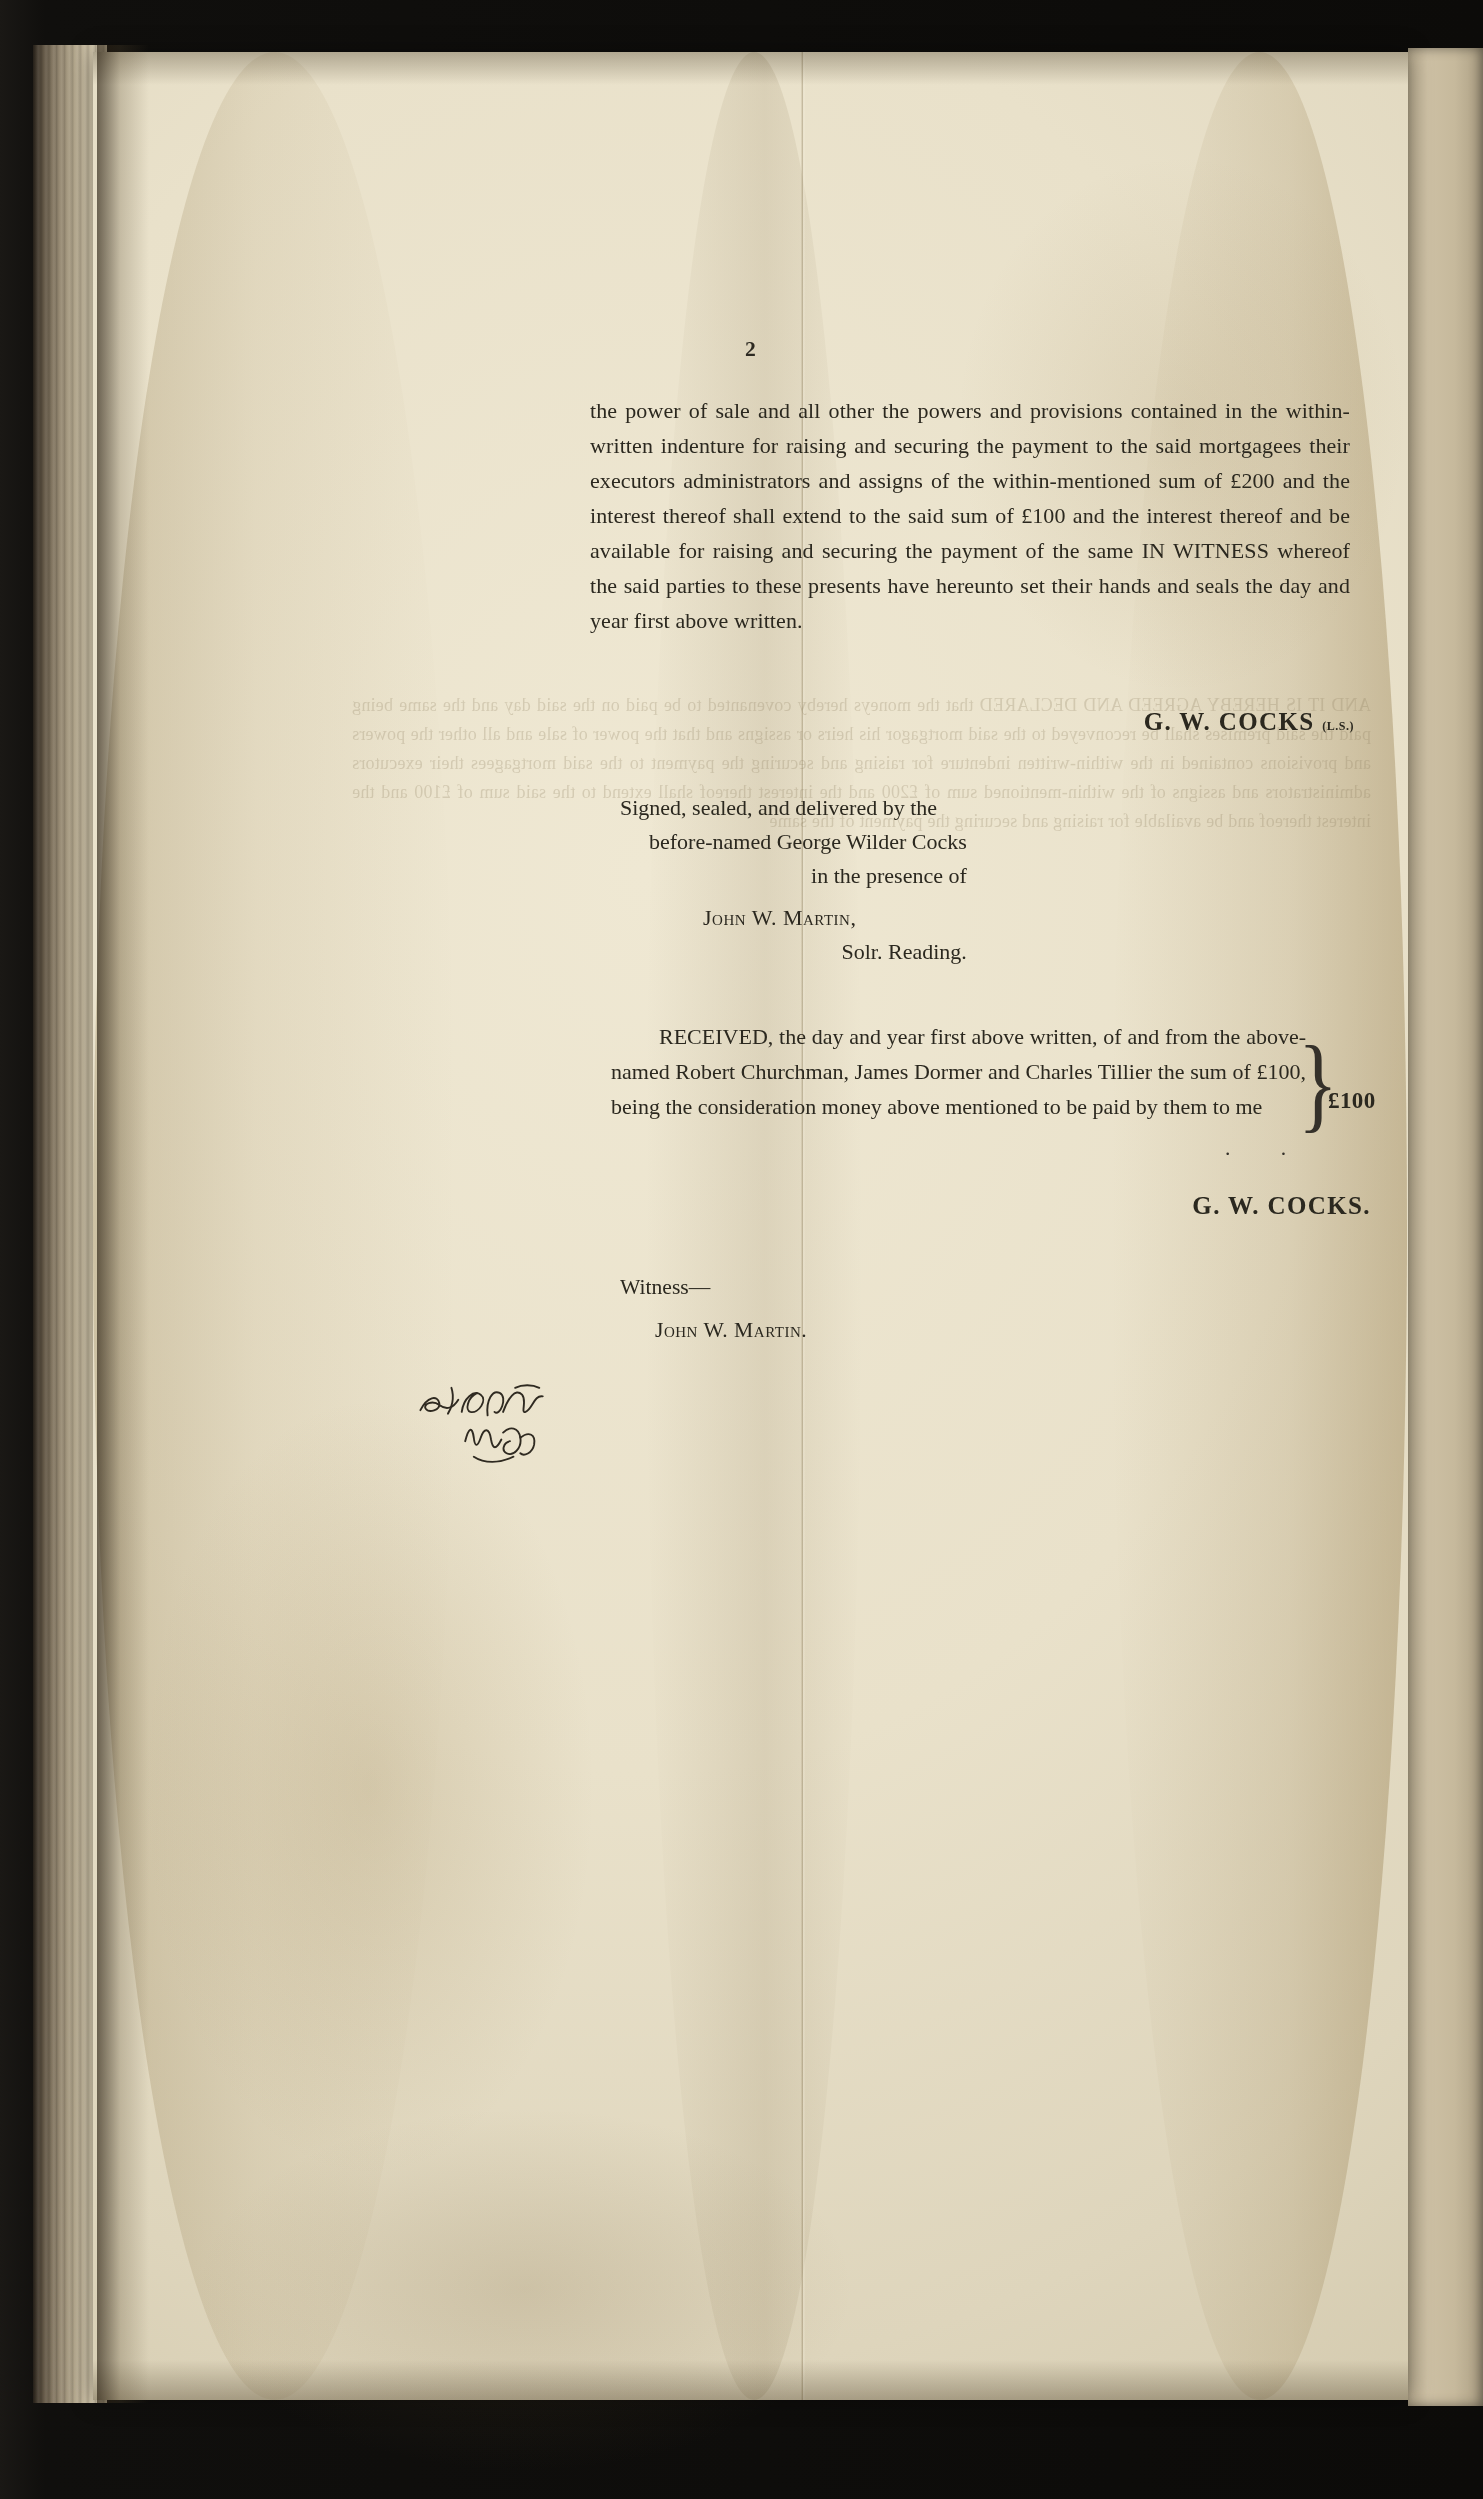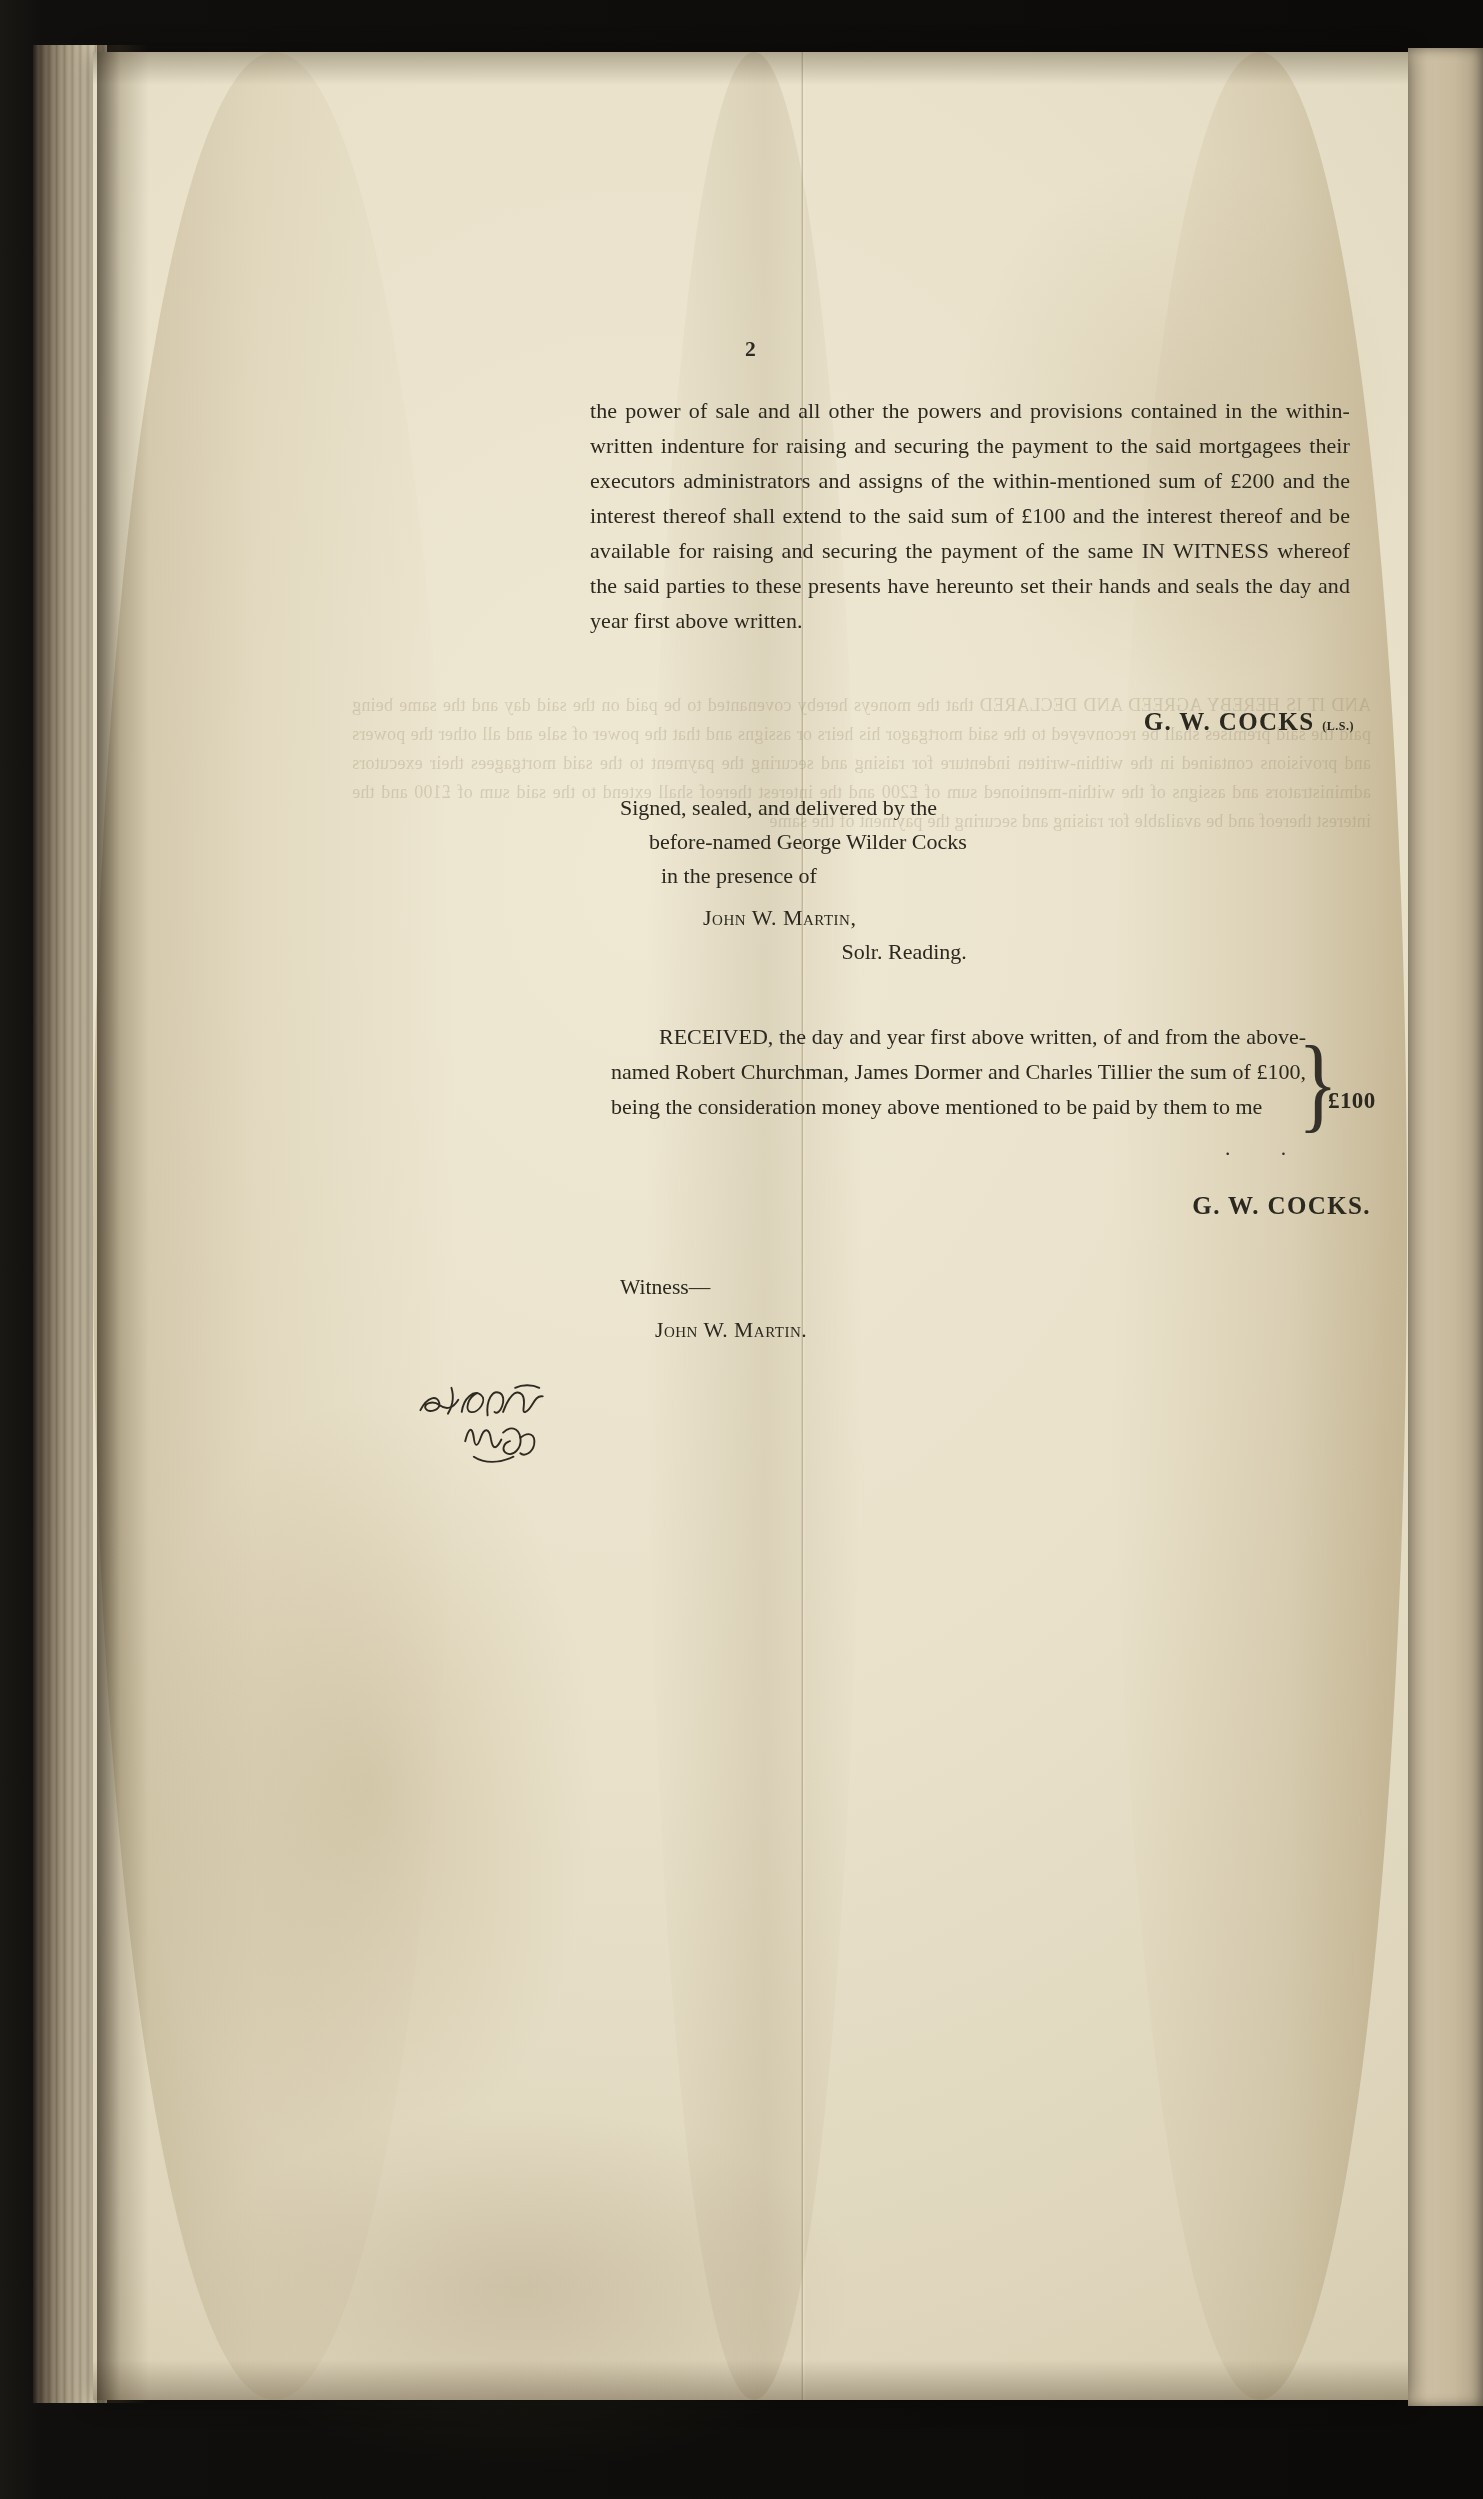--- a/index.html
+++ b/index.html
@@ -171,21 +171,21 @@
 
   .attest {
     position: absolute;
     left: 527px;
     top: 739px;
     font-size: 22px;
     line-height: 34px;
     color: #2b281f;
   }
   .attest .i1 { padding-left: 29px; }
-  .attest .i2 { padding-left: 41px; }
+  .attest .i2 { padding-left: 41px; text-align: right; }
   .attest .i3 { padding-left: 83px; }
   .attest .i4 { padding-left: 138px; text-align: right; }
   .sc { font-variant: small-caps; letter-spacing: 0.5px; margin-top: 8px; }
 
   .receipt {
     position: absolute;
     left: 518px;
     top: 967px;
     width: 695px;
     font-size: 22px;

